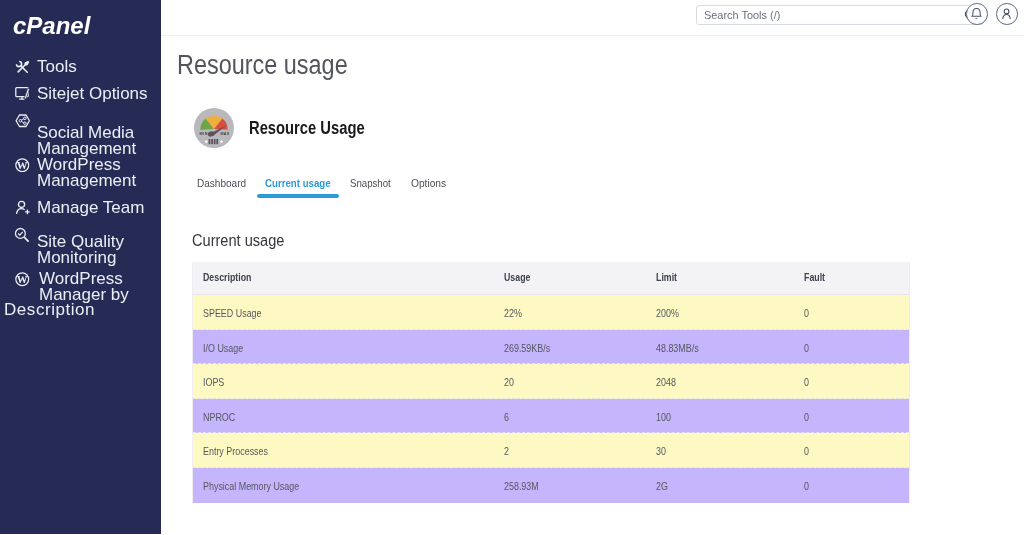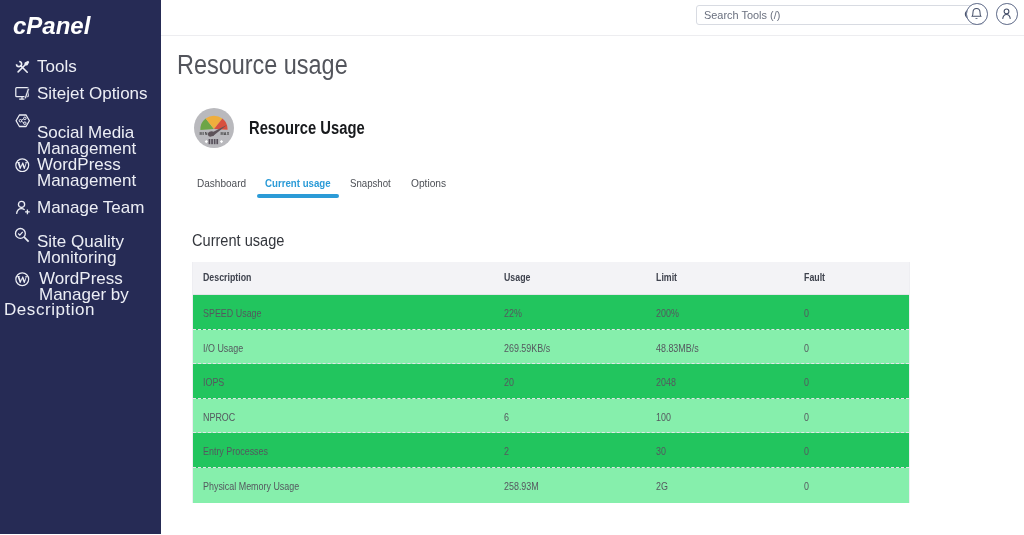--- a/index.html
+++ b/index.html
@@ -9,22 +9,22 @@
 .tx { position:absolute; transform-origin:0 0; white-space:nowrap; line-height:1; }
 #sidebar { position:absolute; left:0; top:0; width:161px; height:534px; background:#262b55; }
 .nav-ic { position:absolute; left:15px; }
 .nav-txt { position:absolute; left:37px; font-size:17px; line-height:15.6px; color:#eceef5; }
 #topbar { position:absolute; left:161px; top:0; width:863px; height:36px; background:#fff; border-bottom:1px solid #ededf0; }
 #search { position:absolute; left:696px; top:4.5px; width:288px; height:20px; border:1px solid #d8dbe2; border-radius:3px; background:#fff; }
 .circ { position:absolute; width:21.6px; height:21.6px; border:1.2px solid #5a6685; border-radius:50%; background:#fff; }
 #tabline { position:absolute; left:256.5px; top:194.2px; width:82.5px; height:3.6px; background:#2b9bd7; border-radius:2px; }
 #tbl { position:absolute; left:192px; top:262px; width:718px; height:241px; border:1px solid #eeeef2; border-top:none; }
 #tbl .hdr { position:relative; height:33px; background:#f3f3f6; border-bottom:1px solid #e4e4e9; }
-#tbl .row { position:relative; height:34.6px; border-bottom:1px dashed #e4e4e8; background:#22c55e; }
-#tbl .row.alt { background:#86efac; }
+#tbl .row { position:relative; height:34.6px; border-bottom:1px dashed #e4e4e8; background:#fef9c3; }
+#tbl .row.alt { background:#c4b5fd; }
 #tbl .row:last-child { border-bottom:none; }
 .hc { position:absolute; top:10.2px; font-size:11px; font-weight:bold; color:#3f434e; transform:scaleX(0.80); transform-origin:0 0; white-space:nowrap; line-height:1; }
 .rc { position:absolute; top:13px; font-size:10.5px; color:#55585f; transform:scaleX(0.85); transform-origin:0 0; white-space:nowrap; line-height:1; }
 .c1 { left:9.5px; } .c2 { left:311px; } .c3 { left:462.5px; } .c4 { left:611px; }
 </style>
 </head>
 <body>
 <div id="page">
   <div id="sidebar">
     <div class="tx" style="left:13px; top:13.5px; font-size:24px; font-weight:bold; font-style:italic; color:#fff;">cPanel</div>

